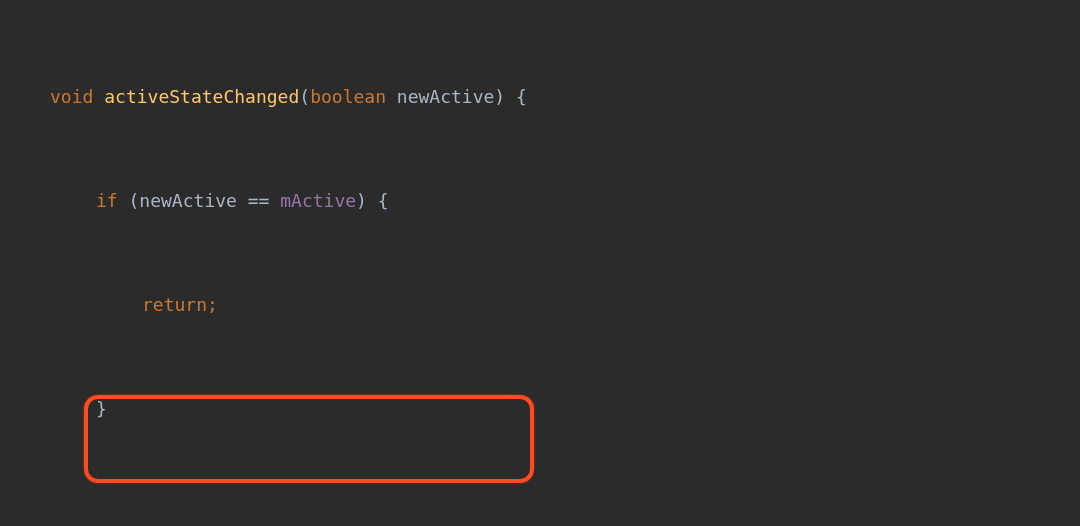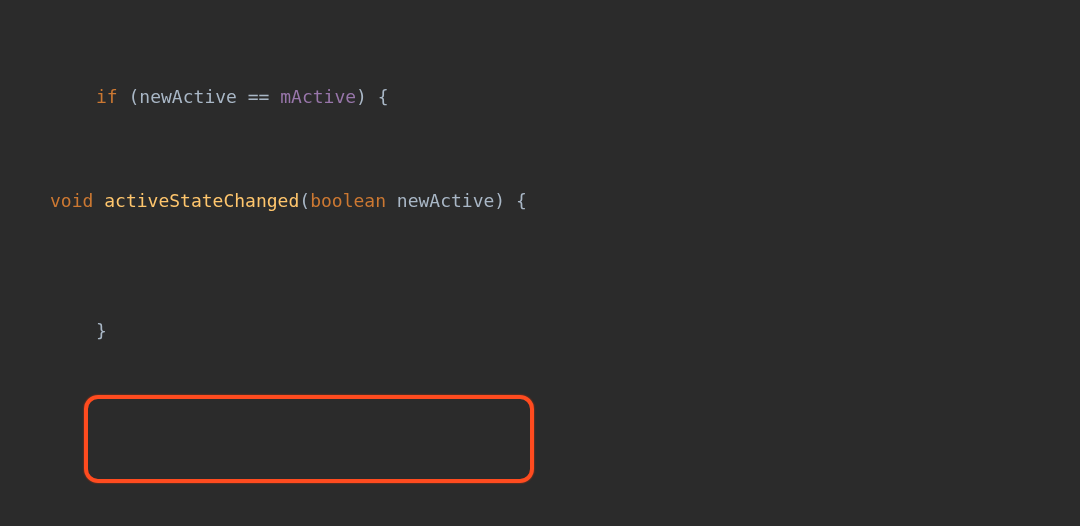--- a/index.html
+++ b/index.html
@@ -40,24 +40,25 @@
     border-radius: 14px;
     pointer-events: none;
     box-shadow: 0 0 2px rgba(255,60,0,.7);
   }
 </style>
 </head>
 <body>
 
 <div class="code">
 
+  <div class="line i1"><span class="kw">void</span> <span class="fn">activeStateChanged</span><span>(</span><span class="kw">boolean</span><span> newActive) {</span></div>
+
   <div class="line i2"><span class="kw">if</span><span> (newActive == </span><span class="field">mActive</span><span>) {</span></div>
 
-  <div class="line i1"><span class="kw">void</span> <span class="fn">activeStateChanged</span><span>(</span><span class="kw">boolean</span><span> newActive) {</span></div>
-
+  <div class="line i3"><span class="kw">return</span><span class="kw">;</span></div>
 
   <div class="line i2"><span>}</span></div>
 
 
   
 
   
 
   
 

